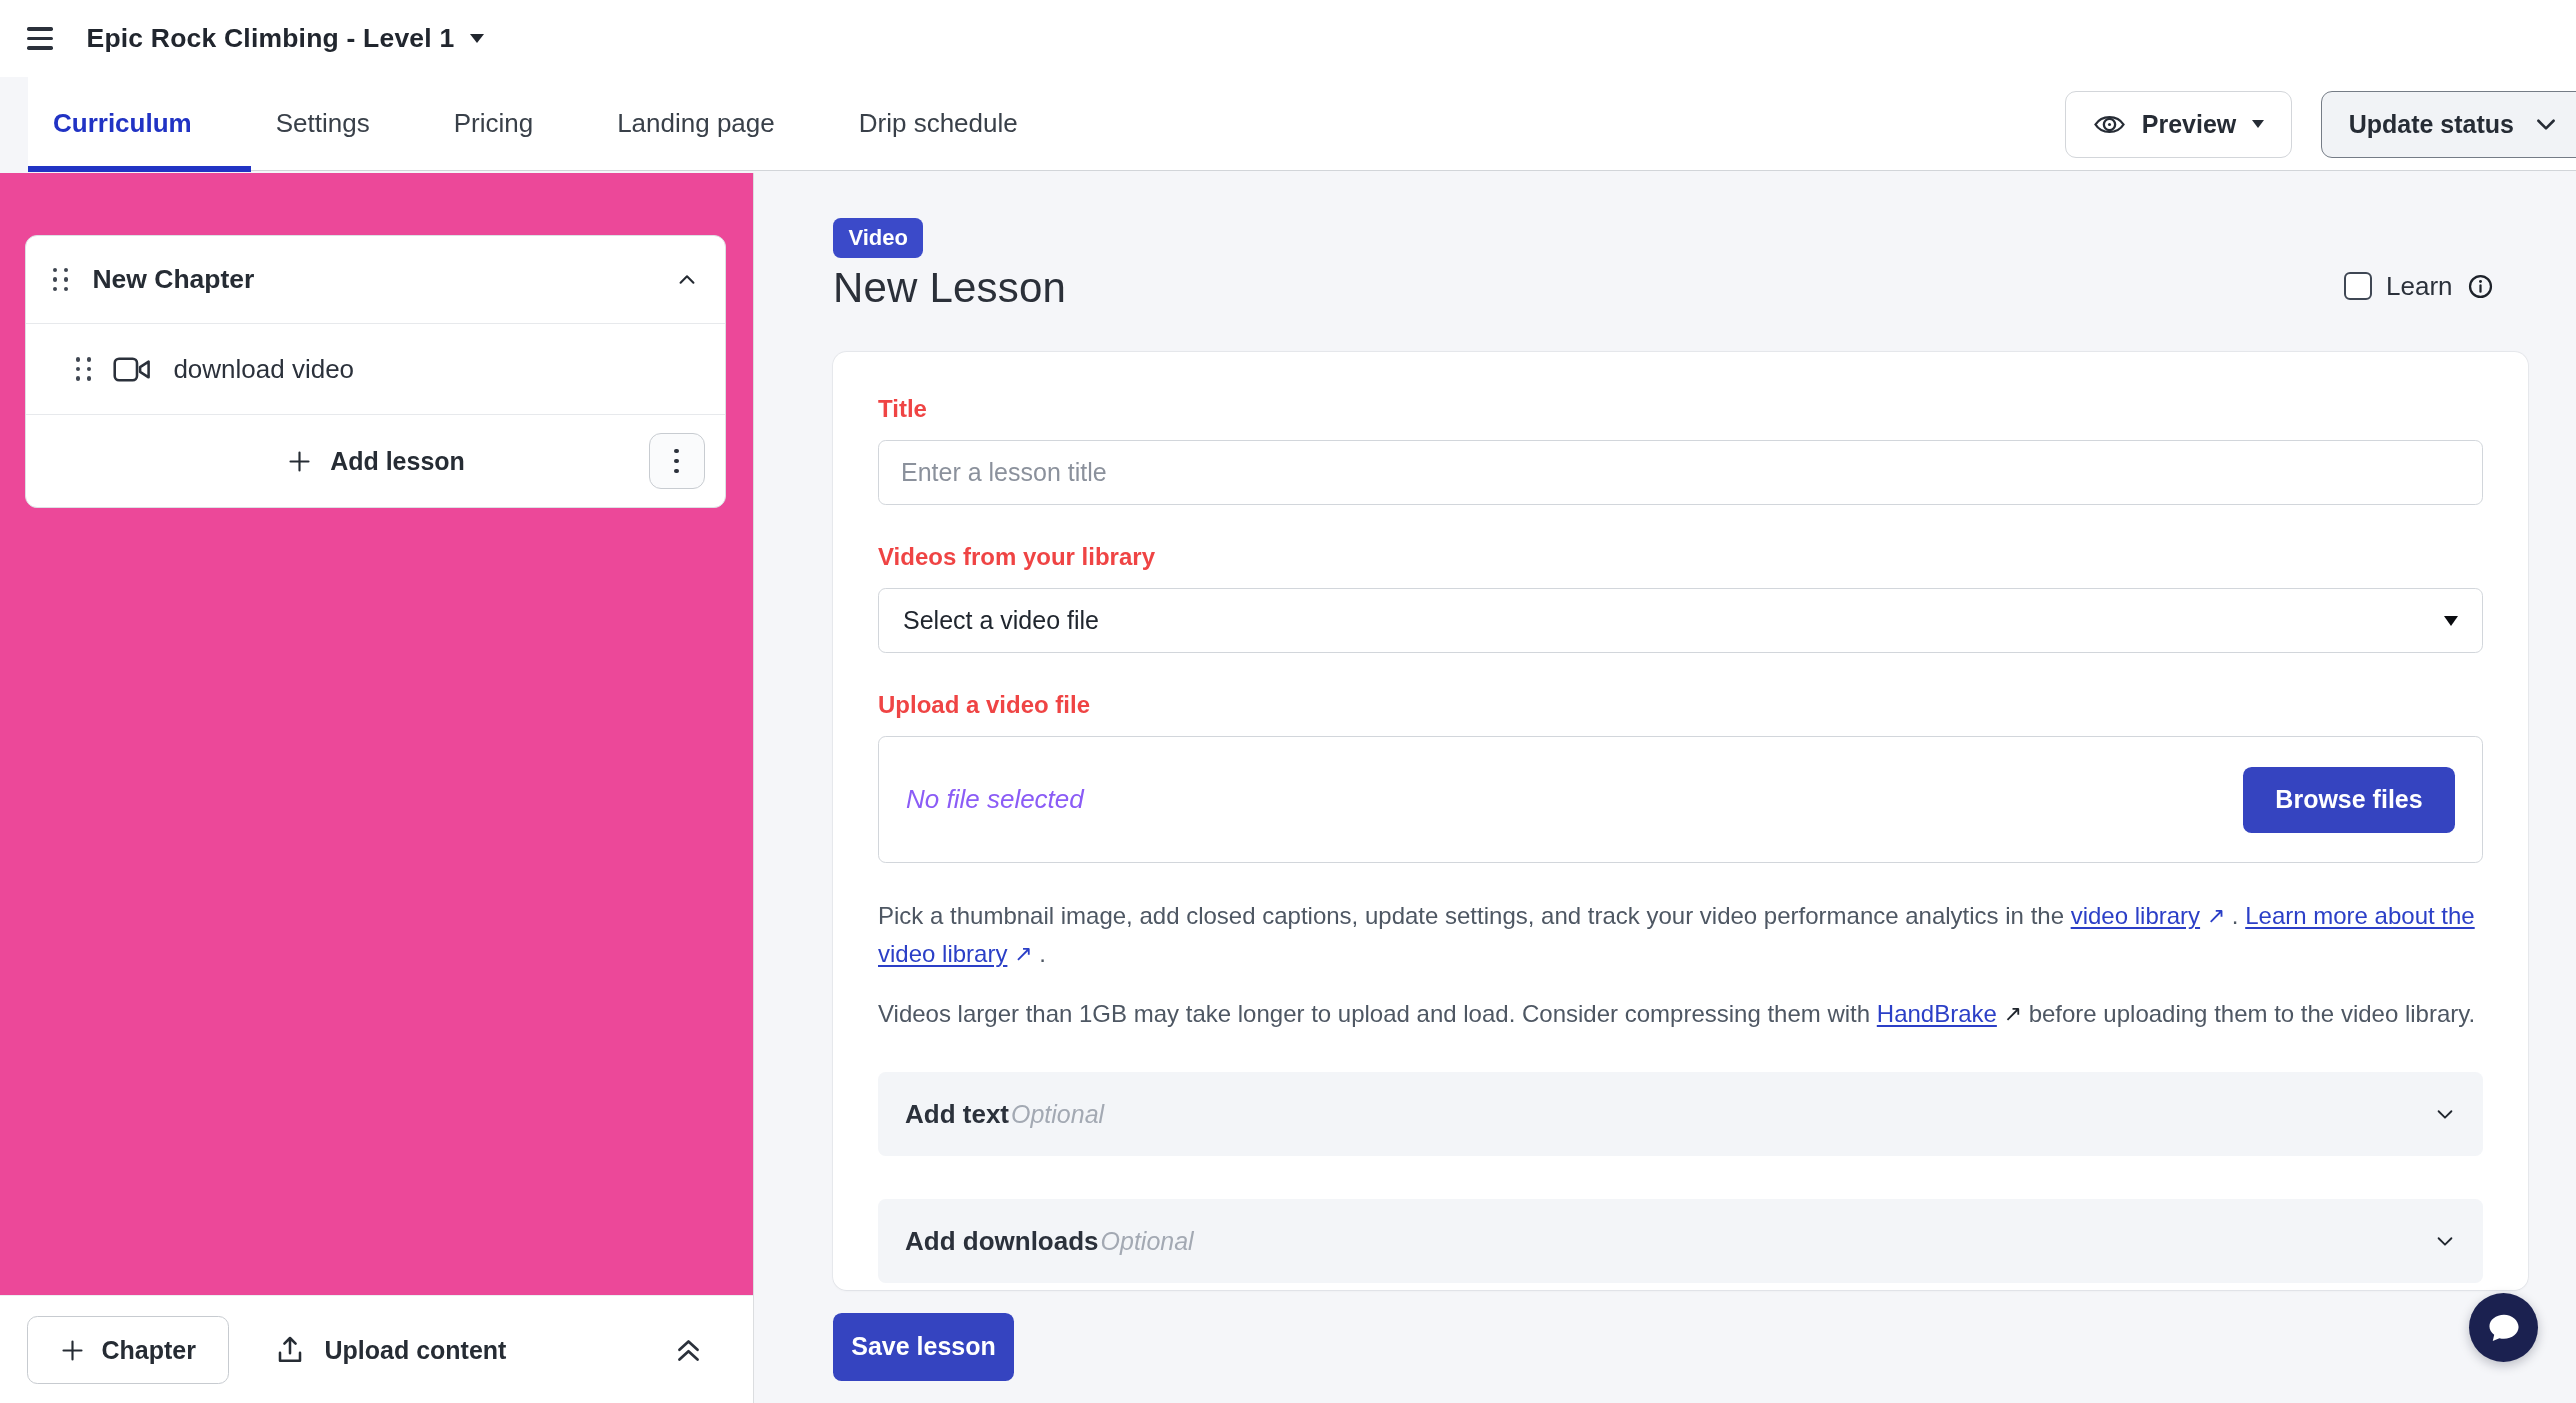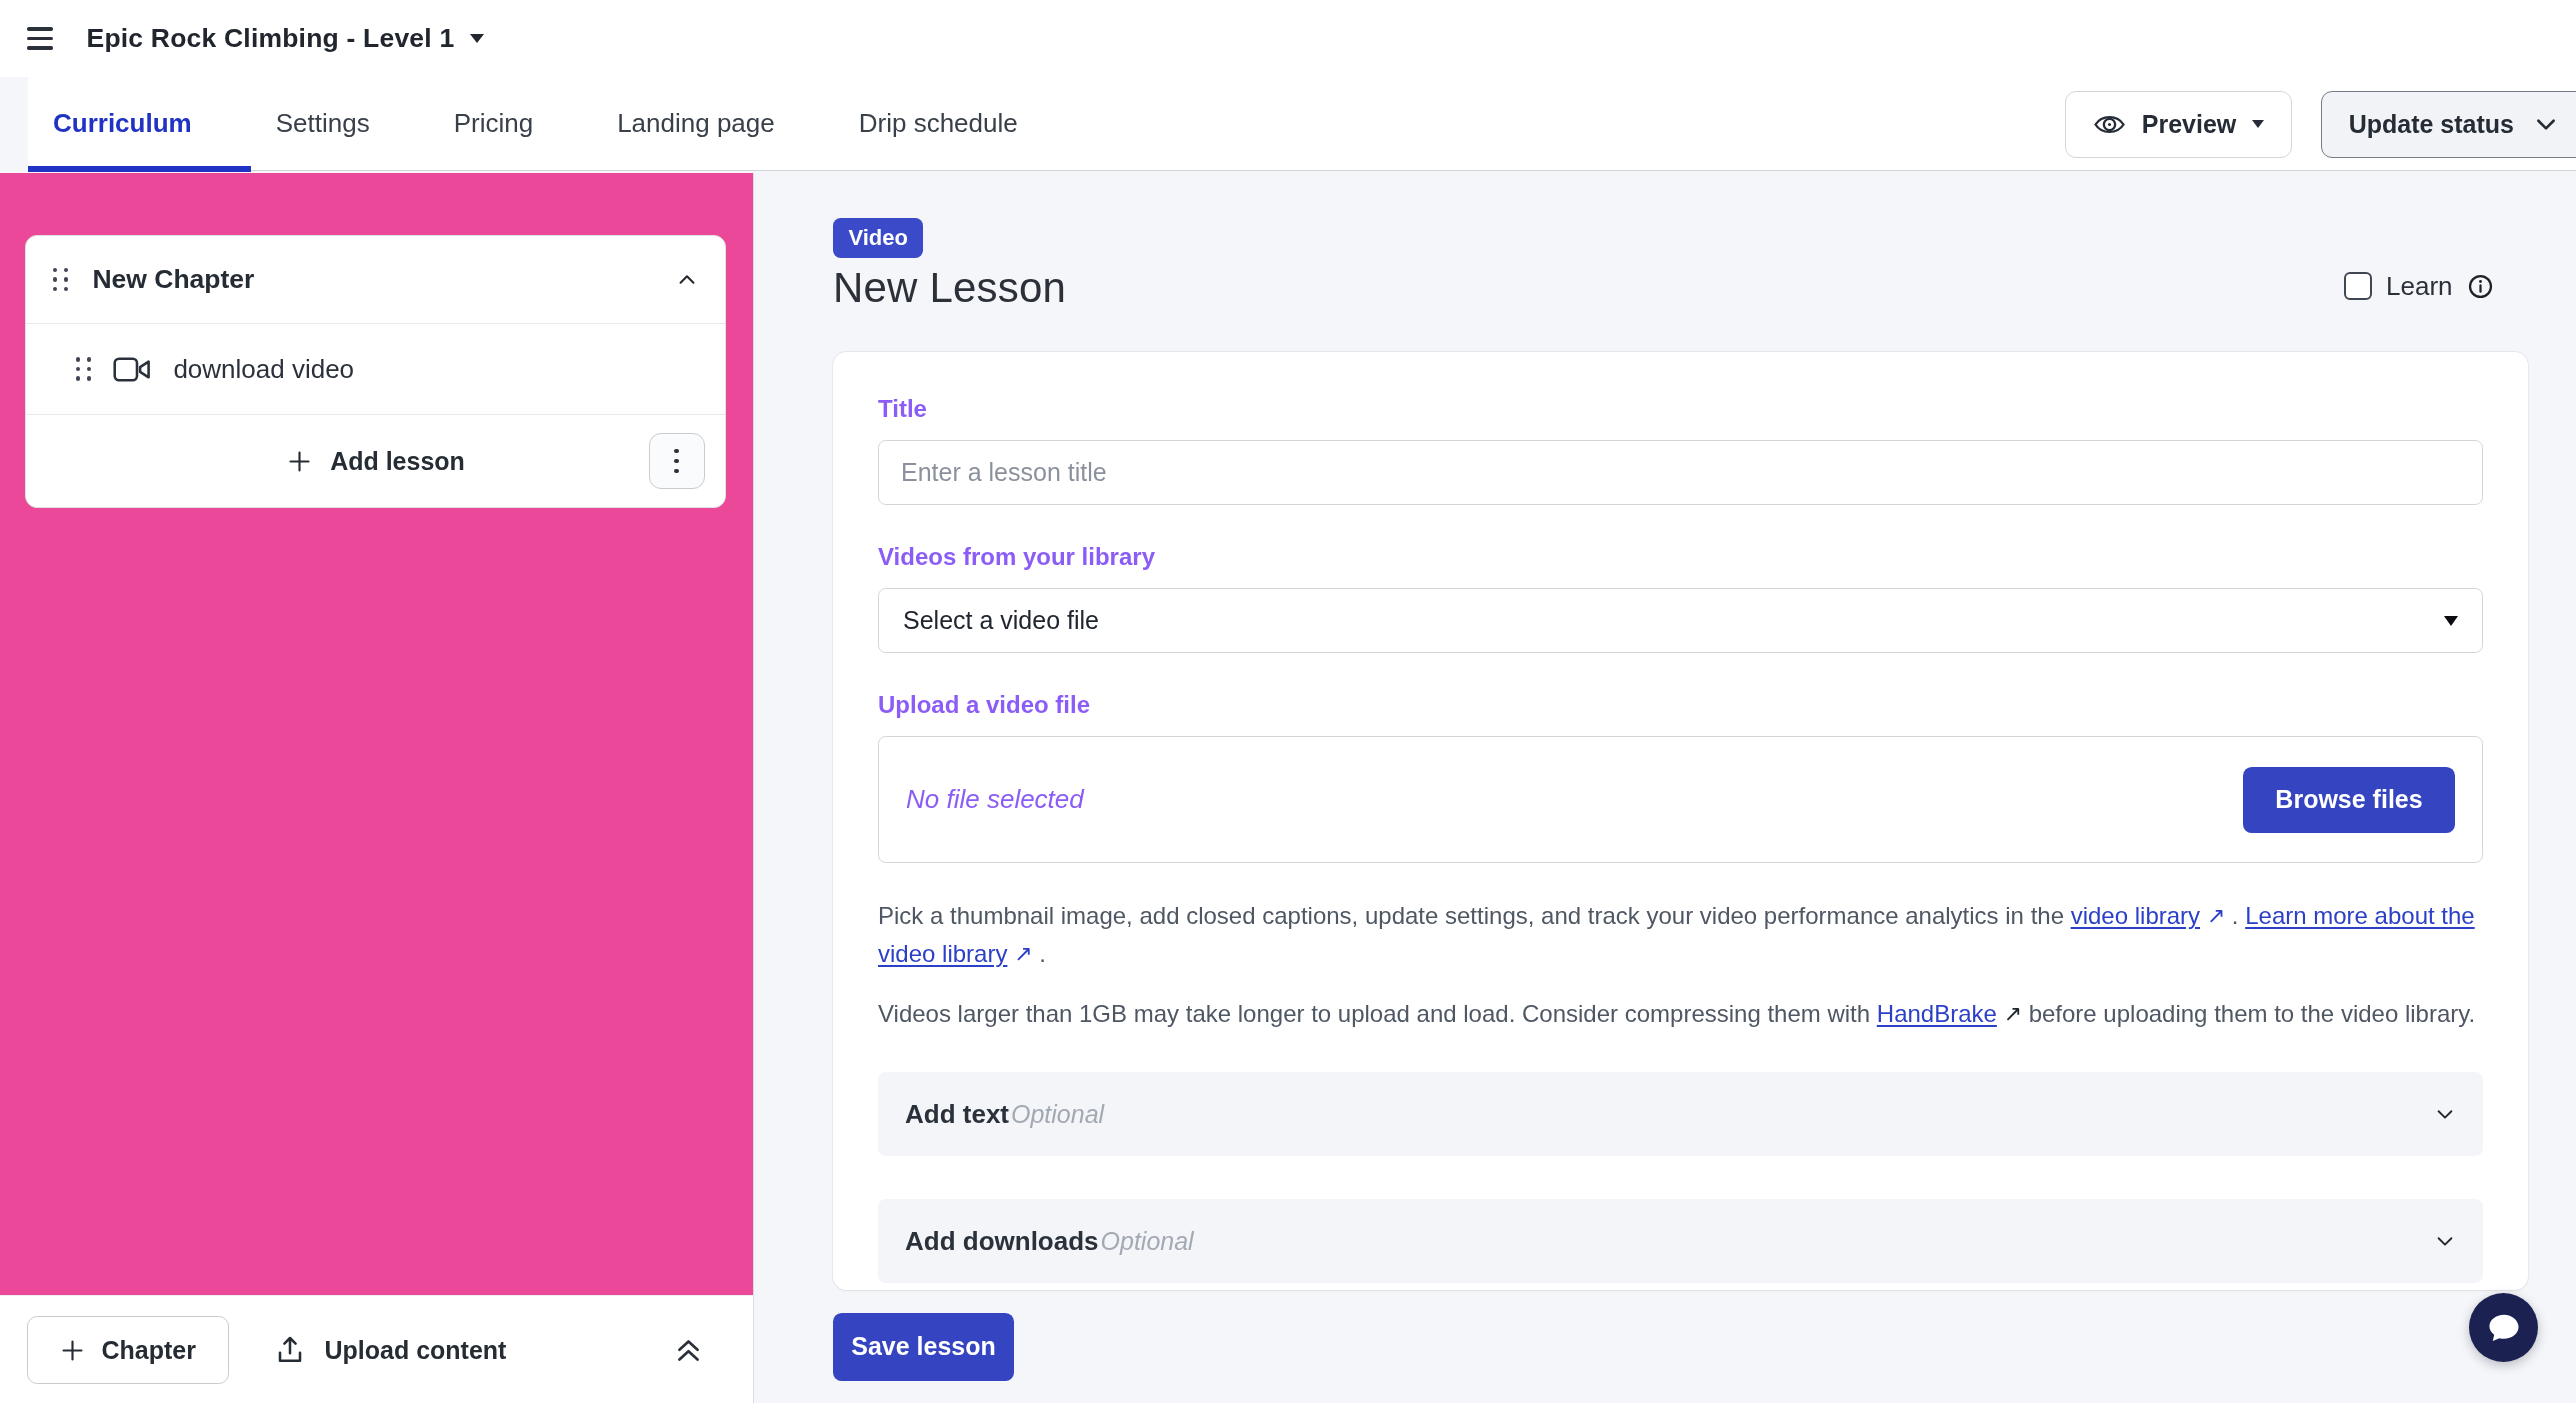--- a/index.html
+++ b/index.html
@@ -64,21 +64,21 @@
   .badge { display:inline-block; background:#3b4ac9; color:#fff; font-size:22px; font-weight:600;
     padding:6.8px 15.4px; border-radius:7.7px; }
   .lesson-h1 { margin-top:6.8px; font-size:42px; font-weight:500; color:#2b3039; letter-spacing:0.2px; }
   .draft-group { display:flex; align-items:center; gap:14.5px; margin-top:51px; margin-right:34px; height:34px; }
   .draft-check { appearance:none; -webkit-appearance:none; width:28px; height:28px; border:2.1px solid #3f4754;
     border-radius:6px; background:#fff; cursor:pointer; }
   .draft-label { font-size:26px; color:#2b313b; }
 
   .card { width:1695px; margin-top:40px; background:#fff; border-radius:13.7px; padding:43px 45px 6.8px 45px;
     box-shadow:0 0 0 0.9px rgba(20,30,50,.05), 0 0.9px 2.6px rgba(16,24,40,.05); }
-  .field-label { font-size:24px; font-weight:600; color:#8b5cf6; margin-bottom:17px; }
+  .field-label { font-size:24px; font-weight:600; color:#ef4444; margin-bottom:17px; }
   .text-input { width:100%; height:65px; border:1.7px solid #d2d6db; border-radius:7.7px; padding:0 22px;
     font-size:25px; color:#2b313b; font-family:inherit; outline:none; background:#fff; }
   .text-input::placeholder { color:#8b919c; }
   .gap44 { height:38px; }
   .select-box { width:100%; height:65px; border:1.7px solid #d2d6db; border-radius:7.7px; display:flex;
     align-items:center; justify-content:space-between; padding:0 24px; cursor:pointer; background:#fff; }
   .select-value { font-size:25px; color:#20262e; }
   .caret-black { width:0; height:0; border-left:7.7px solid transparent; border-right:7.7px solid transparent;
     border-top:10.3px solid #0a0c10; }
   .upload-box { width:100%; height:127px; border:1.7px solid #d2d6db; border-radius:7.7px; display:flex;

